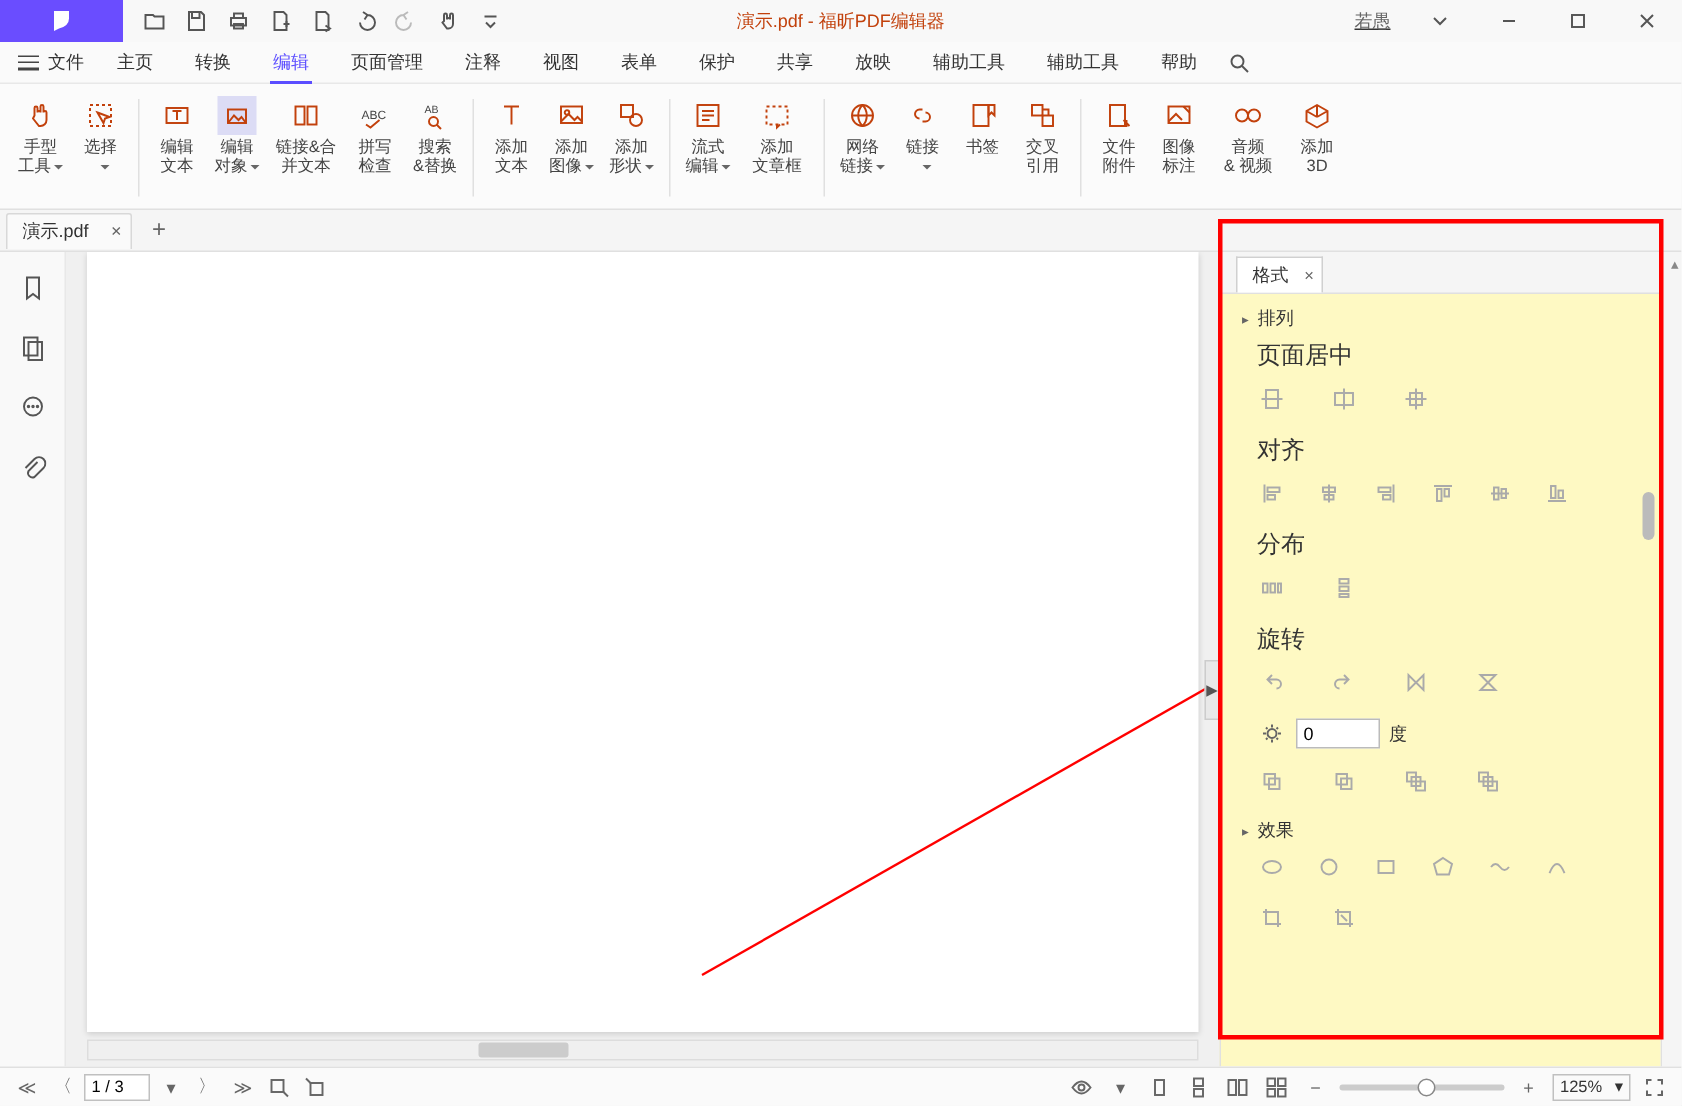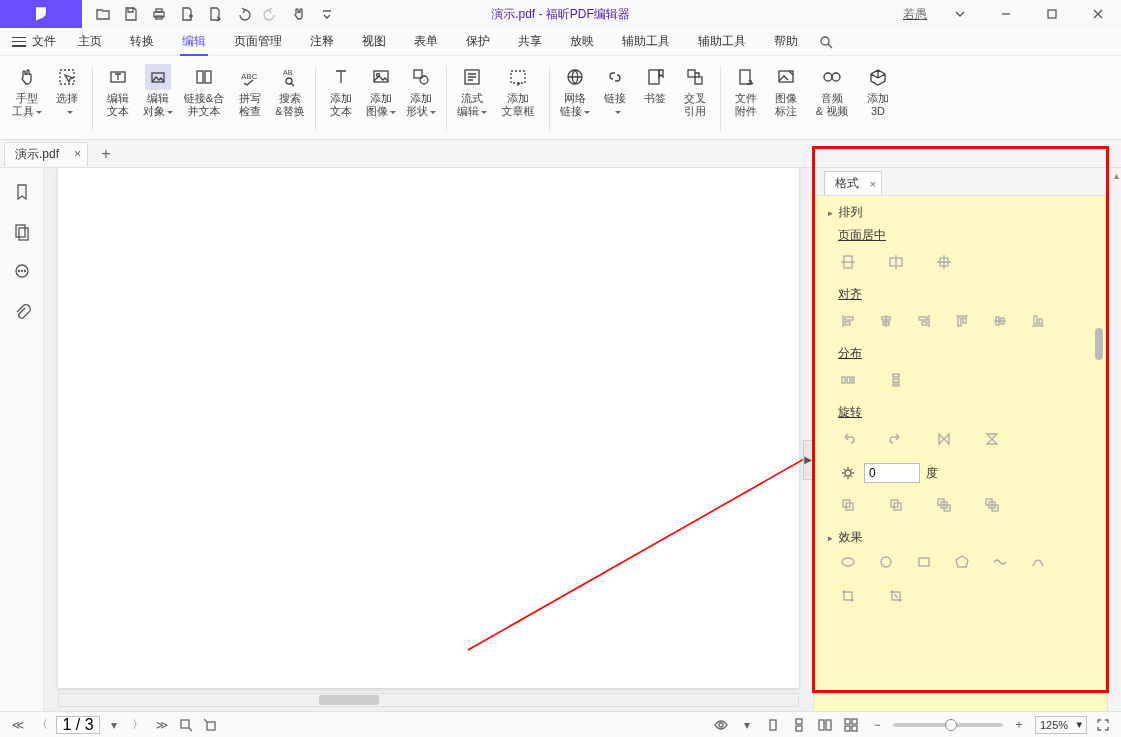--- a/index.html
+++ b/index.html
@@ -4,42 +4,42 @@
 <style>
 * { margin: 0; padding: 0; box-sizing: border-box; font-family: "Microsoft YaHei", sans-serif; }
 body { width: 1121px; height: 737px; background: #fff; font-size: 12px; color: #333; overflow: hidden; position: relative; }
 
 
 .titlebar { height: 28px; background: #f8f8f8; display: flex; align-items: center; position: relative; }
 .app-icon { width: 82px; height: 28px; background: #6a4dff; display: flex; align-items: center; justify-content: center; }
 .app-icon svg { width: 20px; height: 20px; }
 .qat { display: flex; align-items: center; gap: 2px; margin-left: 8px; }
 .qat-btn { width: 26px; height: 22px; display: flex; align-items: center; justify-content: center; color: #555; }
-.title-center { position: absolute; left: 50%; transform: translateX(-50%); color: #4c1d95; font-size: 12px; }
+.title-center { position: absolute; left: 50%; transform: translateX(-50%); color: #c2410c; font-size: 12px; }
 .title-right { position: absolute; right: 6px; display: flex; align-items: center; gap: 12px; text-decoration: underline; }
 .win-btn { width: 34px; height: 24px; display: flex; align-items: center; justify-content: center; color: #555; }
 .user-name { color: #666; margin-right: 4px; }
 
 
 .menubar { height: 28px; background: #fafafa; border-bottom: 1px solid #e8e8e8; display: flex; align-items: center; padding-left: 12px; gap: 0; }
 .menu-item { padding: 0 14px; height: 28px; display: flex; align-items: center; color: #333; position: relative; }
 .menu-item.active { color: #5b4dff; }
 .menu-item.active::after { content: ''; position: absolute; bottom: 0; left: 12px; right: 12px; height: 2px; background: #5b4dff; }
 .menu-file { display: flex; align-items: center; gap: 6px; margin-right: 8px; }
 .ham { width: 14px; height: 10px; display: flex; flex-direction: column; justify-content: space-between; }
 .ham span { height: 1.5px; background: #444; }
 .search-icon { width: 28px; height: 28px; display: flex; align-items: center; justify-content: center; color: #555; }
 
 
 .ribbon { height: 84px; background: #fbfbfb; border-bottom: 1px solid #e0e0e0; display: flex; align-items: stretch; padding: 6px 8px 4px 8px; gap: 0; }
 .rgroup { display: flex; gap: 2px; align-items: flex-start; }
 .rsep { width: 1px; background: #e0e0e0; margin: 4px 6px; }
 .rbtn { display: flex; flex-direction: column; align-items: center; justify-content: flex-start; padding: 2px 4px 0 4px; min-width: 38px; text-align: center; }
 .rbtn.wide { min-width: 50px; }
-.ricon { width: 26px; height: 26px; display: flex; align-items: center; justify-content: center; color: #404040; margin-bottom: 2px; }
+.ricon { width: 26px; height: 26px; display: flex; align-items: center; justify-content: center; color: #c2410c; margin-bottom: 2px; }
 .rbtn.active .ricon { background: #dcdcf5; }
 .rlabel { font-size: 11px; line-height: 13px; color: #444; }
 .drop::after { content: ''; display: inline-block; border-top: 3px solid #666; border-left: 3px solid transparent; border-right: 3px solid transparent; margin-left: 2px; vertical-align: middle; }
 
 
 .doctabs { height: 28px; background: #f5f5f5; border-bottom: 1px solid #e0e0e0; display: flex; align-items: center; padding-left: 4px; }
 .doctab { height: 24px; padding: 0 28px 0 10px; background: #fafafa; border: 1px solid #d8d8d8; border-bottom: none; display: flex; align-items: center; position: relative; font-size: 12px; color: #333; border-radius: 2px 2px 0 0; }
 .doctab .x { position: absolute; right: 6px; font-size: 12px; color: #666; }
 .addtab { width: 24px; height: 24px; display: flex; align-items: center; justify-content: center; color: #666; margin-left: 6px; font-size: 16px; }
 
@@ -60,35 +60,35 @@
 
 .rightpanel { width: 294px; background: #fef9c3; border-left: 1px solid #e0e0e0; position: relative; }
 .red-box { position: absolute; top: -22px; left: -2px; right: -2px; bottom: 18px; border: 3px solid #f00; pointer-events: none; }
 .panel-tabs { height: 28px; border-bottom: 1px solid #e0e0e0; display: flex; align-items: flex-end; padding-left: 10px; background: #f5f5f5; }
 .panel-tab { height: 24px; padding: 0 22px 0 10px; background: #fff; border: 1px solid #d0d0d0; border-bottom: none; display: flex; align-items: center; position: relative; font-size: 12px; }
 .panel-tab .x { position: absolute; right: 5px; font-size: 11px; color: #666; }
 .panel-body { padding: 8px 14px; overflow-y: auto; height: calc(100% - 28px); }
 .section { margin-bottom: 10px; }
 .sec-head { display: flex; align-items: center; gap: 6px; font-size: 12px; color: #333; margin-bottom: 6px; }
 .sec-head .tri { font-size: 9px; color: #666; }
-.sub-label { font-size: 12px; color: #333; margin: 4px 0 8px 10px; text-decoration: underline; }
+.sub-label { font-size: 16px; color: #333; margin: 4px 0 8px 10px; }
 .icon-row { display: flex; gap: 28px; margin: 6px 0 14px 10px; flex-wrap: wrap; }
 .icon-row.tight { gap: 18px; }
 .pbtn { width: 20px; height: 20px; color: #aaa; display: flex; align-items: center; justify-content: center; }
 .rot-row { display: flex; align-items: center; gap: 6px; margin: 8px 0 12px 10px; }
 .rot-input { width: 56px; height: 20px; border: 1px solid #bbb; padding: 0 4px; font-size: 12px; }
 .vscroll-handle { position: absolute; right: 4px; top: 160px; width: 8px; height: 32px; background: #bbb; border-radius: 4px; }
 .rightstrip { width: 14px; background: #f5f5f5; border-left: 1px solid #e0e0e0; }
 .rscroll-up { position: absolute; right: 2px; top: 2px; font-size: 10px; color: #888; }
 
 
 .statusbar { position: absolute; left: 0; right: 0; bottom: 0; height: 26px; background: #fafafa; border-top: 1px solid #e0e0e0; display: flex; align-items: center; padding: 0 8px; gap: 6px; }
 .sb-left { display: flex; align-items: center; gap: 4px; }
 .sb-btn { width: 20px; height: 20px; display: flex; align-items: center; justify-content: center; color: #666; }
-.page-input { width: 44px; height: 18px; border: 1px solid #c0c0c0; font-size: 16px; text-align: center; padding: 0 4px; }
+.page-input { width: 44px; height: 18px; border: 1px solid #c0c0c0; font-size: 11px; text-align: left; padding: 0 4px; }
 .sb-right { margin-left: auto; display: flex; align-items: center; gap: 6px; }
 .zoom-slider { width: 110px; height: 4px; background: #ccc; position: relative; border-radius: 2px; }
 .zoom-thumb { position: absolute; left: 52px; top: -4px; width: 12px; height: 12px; background: #fff; border: 1px solid #888; border-radius: 50%; }
 .zoom-val { width: 52px; height: 18px; border: 1px solid #c0c0c0; font-size: 11px; display: flex; align-items: center; padding: 0 4px; }
 
 svg { stroke: currentColor; fill: none; stroke-width: 1.3; }
 </style>
 </head>
 <body>
 

